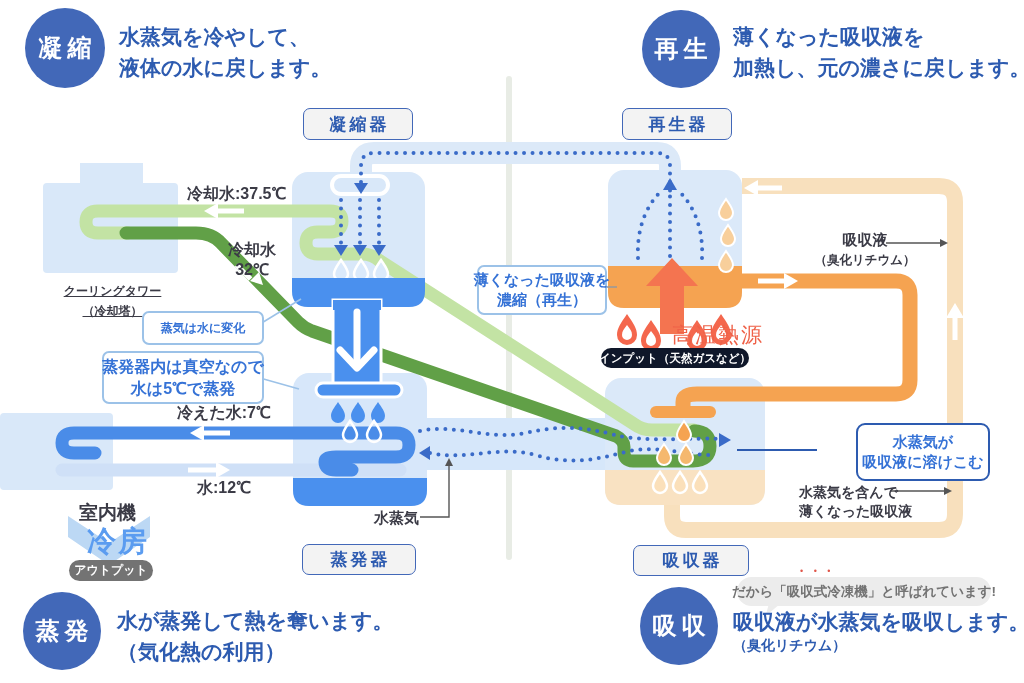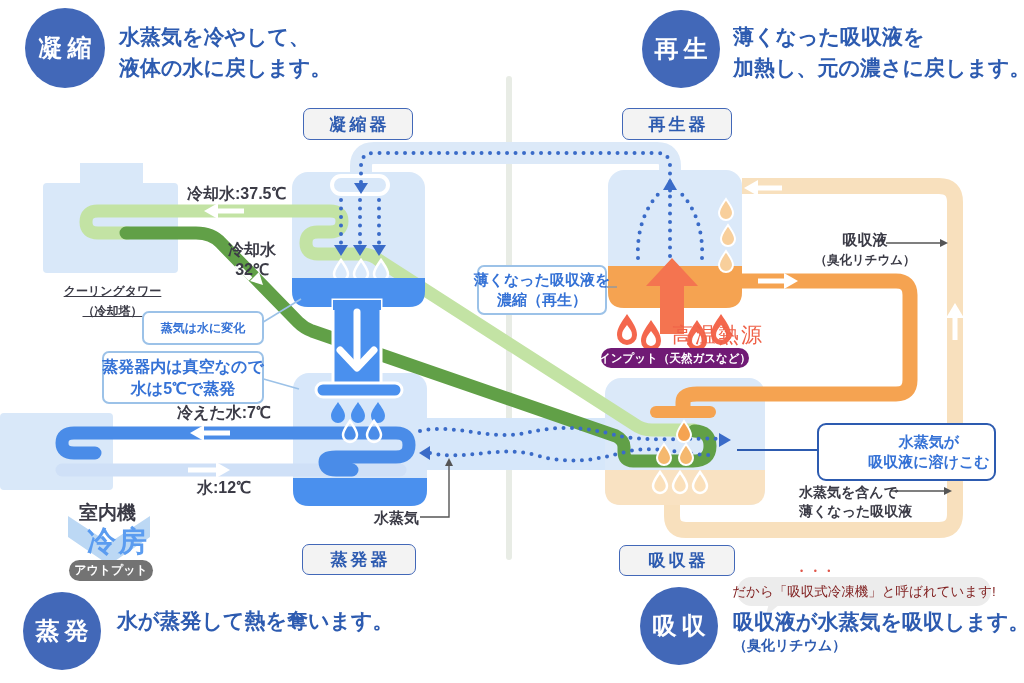--- a/index.html
+++ b/index.html
@@ -13,21 +13,21 @@
   .head{color:#2d5bb0;font-size:21px;font-weight:bold;line-height:31px;white-space:nowrap;}
   .head .sub{font-size:14px;line-height:20px;}
   .compbox{background:#f3f3f3;border:1.6px solid #4268b8;border-radius:7px;color:#2d5bb0;
            font-size:17px;font-weight:bold;letter-spacing:3px;text-indent:3px;
            display:flex;align-items:center;justify-content:center;}
   .darklbl{color:#3b3b46;font-weight:bold;font-size:16px;white-space:nowrap;}
   .callout{background:#fff;border:2px solid #9cc2e8;border-radius:7px;color:#3572d6;
            font-size:15px;font-weight:bold;text-align:center;display:flex;flex-direction:column;
            align-items:center;justify-content:center;line-height:20px;white-space:nowrap;}
   .pill{border-radius:11px;color:#fff;font-weight:bold;display:flex;align-items:center;justify-content:center;white-space:nowrap;}
-  .bubble{background:#ececec;border-radius:15px;color:#7f1d1d;font-size:13.5px;font-weight:normal;
+  .bubble{background:#ececec;border-radius:15px;color:#737373;font-size:13.5px;font-weight:bold;
           display:flex;align-items:center;justify-content:center;white-space:nowrap;}
   .bubble-tail{width:16px;height:12px;background:#ececec;clip-path:polygon(10% 100%,30% 0,100% 0);}
   .center2{text-align:center;line-height:20px;}
 </style>
 </head>
 <body>
 
 <div id="stage">
 
 <svg id="diagram-svg" width="1024" height="683" viewBox="0 0 1024 683">
@@ -189,35 +189,36 @@
 
 <div class="abs badge" style="left:642px;top:10px;width:78px;height:78px;">再生</div>
 <div class="abs head" style="left:733px;top:21px;">
   <div>薄くなった吸収液を</div>
   <div>加熱し、元の濃さに戻します。</div>
 </div>
 
 <div class="abs badge" style="left:23px;top:592px;width:78px;height:78px;">蒸発</div>
 <div class="abs head" style="left:117px;top:605px;">
   <div>水が蒸発して熱を奪います。</div>
+  <div>（気化熱の利用）</div>
 </div>
 
 <div class="abs badge" style="left:640px;top:587px;width:78px;height:78px;">吸収</div>
 <div class="abs bubble" style="left:737px;top:577px;width:254px;height:29px;">だから「吸収式冷凍機」と呼ばれています!</div>
 <div class="abs bubble-tail" style="left:764px;top:604px;"></div>
 <div class="abs" style="left:800px;top:566px;font-size:9px;color:#e0564a;letter-spacing:4px;">• • •</div>
 <div class="abs head" style="left:733px;top:609px;line-height:26px;">
   <div>吸収液が水蒸気を吸収します。</div>
   <div class="sub">（臭化リチウム）</div>
 </div>
 
 <div class="abs compbox" style="left:303px;top:108px;width:108px;height:30px;">凝縮器</div>
 <div class="abs compbox" style="left:622px;top:108px;width:108px;height:30px;">再生器</div>
 <div class="abs compbox" style="left:302px;top:544px;width:112px;height:29px;">蒸発器</div>
-<div class="abs compbox" style="left:619px;top:545px;width:114px;height:29px;">吸収器</div>
+<div class="abs compbox" style="left:633px;top:545px;width:114px;height:29px;">吸収器</div>
 
 <div class="abs darklbl" style="left:187px;top:184px;">冷却水:37.5℃</div>
 <div class="abs darklbl center2" style="left:224px;top:240px;width:56px;">
   <div>冷却水</div>
   <div>32℃</div>
 </div>
 <div class="abs darklbl center2" style="left:40px;top:281px;width:145px;font-size:12px;text-decoration:underline;">
   <div>クーリングタワー</div>
   <div>（冷却塔）</div>
 </div>
@@ -231,26 +232,26 @@
 <div class="abs darklbl" style="left:79px;top:500px;font-size:19px;">室内機</div>
 <div class="abs" style="left:87px;top:522px;font-size:29px;font-weight:bold;color:#5b9cf0;letter-spacing:2px;">冷房</div>
 <div class="abs pill" style="left:69px;top:560px;width:84px;height:21px;background:#737373;font-size:12px;">アウトプット</div>
 <div class="abs darklbl" style="left:374px;top:509px;font-size:15px;text-align:right;">水蒸気</div>
 
 <div class="abs callout" style="left:477px;top:265px;width:126px;height:46px;">
   <div>薄くなった吸収液を</div>
   <div>濃縮（再生）</div>
 </div>
 <div class="abs" style="left:629px;top:321px;font-size:21px;font-weight:normal;color:#ef6148;letter-spacing:2px;margin-left:43px;">高温熱源</div>
-<div class="abs pill" style="left:601px;top:348px;width:148px;height:20px;background:#701a75;font-size:11.5px;">インプット（天然ガスなど）</div>
+<div class="abs pill" style="left:601px;top:348px;width:148px;height:20px;background:#0f172a;font-size:11.5px;">インプット（天然ガスなど）</div>
 <div class="abs darklbl center2" style="left:810px;top:230px;width:110px;font-size:15px;">
   <div>吸収液</div>
   <div style="font-size:12.5px;">（臭化リチウム）</div>
 </div>
-<div class="abs callout" style="left:817px;top:423px;width:130px;height:54px;border-color:#2d5bb0;border-radius:9px;padding-left:45px;">
+<div class="abs callout" style="left:856px;top:423px;width:130px;height:54px;border-color:#2d5bb0;border-radius:9px;">
   <div>水蒸気が</div>
   <div>吸収液に溶けこむ</div>
 </div>
 <div class="abs darklbl" style="left:799px;top:483px;font-size:14px;line-height:19px;">
   <div>水蒸気を含んで</div>
   <div>薄くなった吸収液</div>
 </div>
 
 </div>
 

